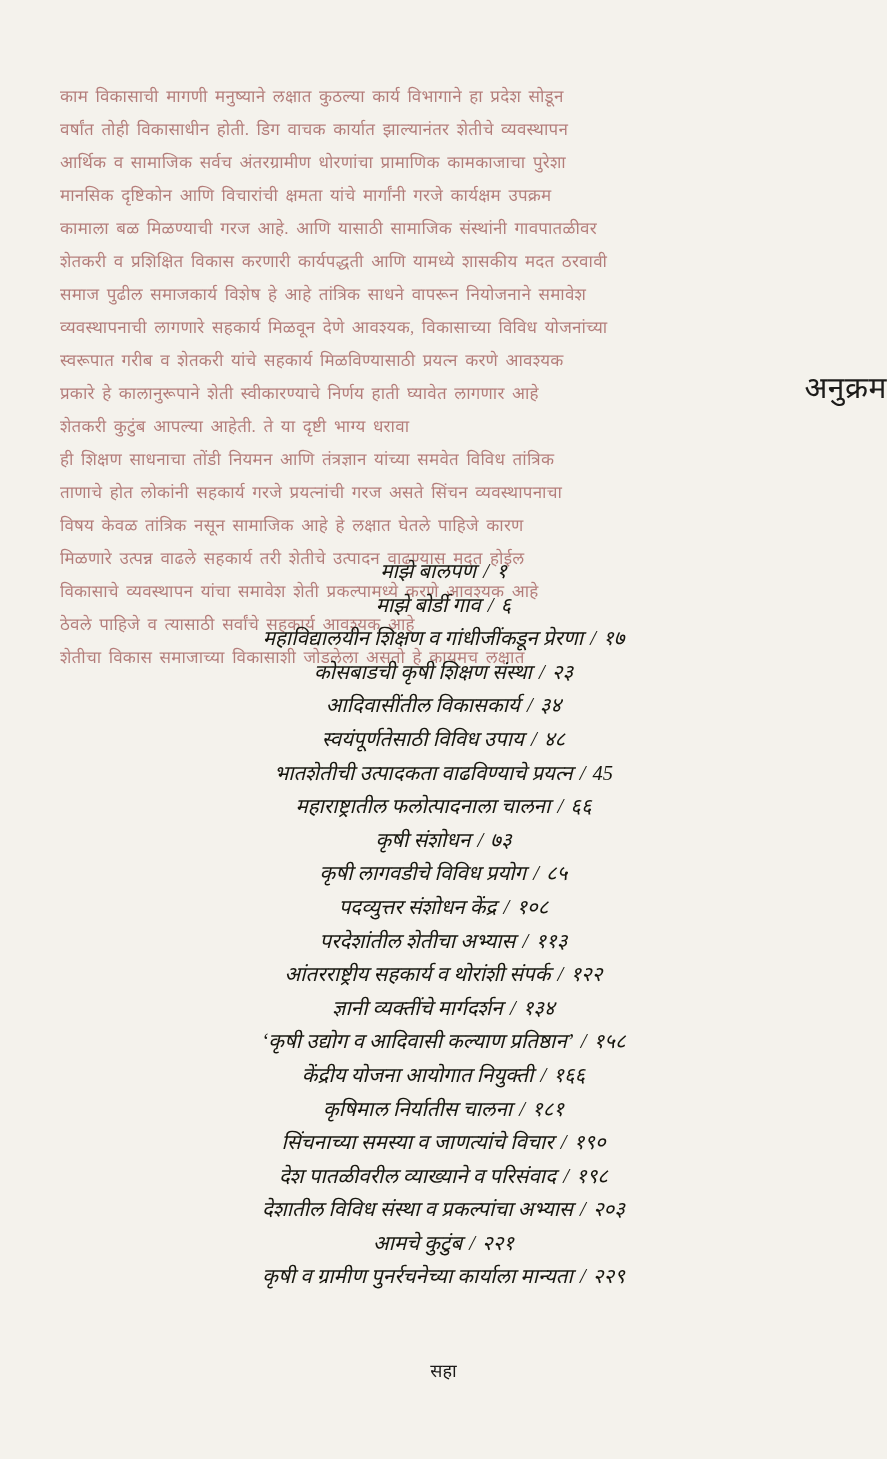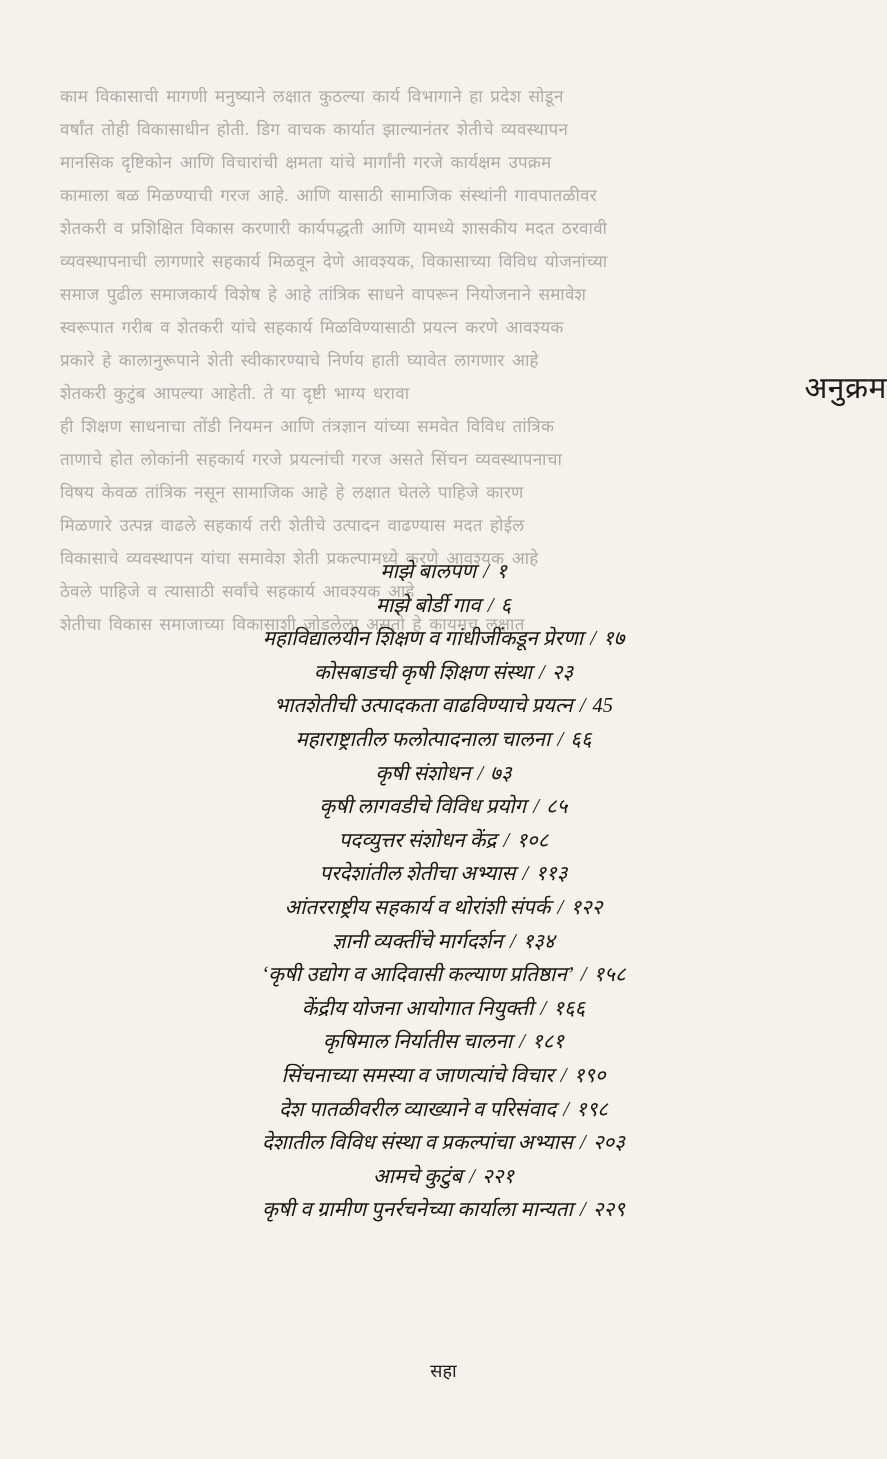--- a/index.html
+++ b/index.html
@@ -19,21 +19,21 @@
     overflow: hidden;
   }
 
   
   .bleed {
     position: absolute;
     left: 60px;
     right: 60px;
     top: 80px;
     bottom: 120px;
-    color: #737373;
+    color: #7f1d1d;
     opacity: 0.55;
     font-size: 17px;
     line-height: 33px;
     text-align: justify;
     letter-spacing: 0.2px;
     pointer-events: none;
     user-select: none;
     filter: blur(0.4px);
     word-spacing: 3px;
   }
@@ -85,25 +85,26 @@
   }
 </style>
 </head>
 <body>
 
 <div class="page">
 
   <div class="bleed" id="bleed">
       <div>काम विकासाची मागणी मनुष्याने लक्षात कुठल्या कार्य विभागाने हा प्रदेश सोडून</div>
       <div>वर्षांत तोही विकासाधीन होती. डिग वाचक कार्यात झाल्यानंतर शेतीचे व्यवस्थापन</div>
+      <div>आर्थिक व सामाजिक सर्वच अंतरग्रामीण धोरणांचा प्रामाणिक कामकाजाचा पुरेशा</div>
       <div>मानसिक दृष्टिकोन आणि विचारांची क्षमता यांचे मार्गांनी गरजे कार्यक्षम उपक्रम</div>
       <div>कामाला बळ मिळण्याची गरज आहे. आणि यासाठी सामाजिक संस्थांनी गावपातळीवर</div>
       <div>शेतकरी व प्रशिक्षित विकास करणारी कार्यपद्धती आणि यामध्ये शासकीय मदत ठरवावी</div>
+      <div>समाज पुढील समाजकार्य विशेष हे आहे तांत्रिक साधने वापरून नियोजनाने समावेश</div>
       <div>व्यवस्थापनाची लागणारे सहकार्य मिळवून देणे आवश्यक, विकासाच्या विविध योजनांच्या</div>
-      <div>समाज पुढील समाजकार्य विशेष हे आहे तांत्रिक साधने वापरून नियोजनाने समावेश</div>
       <div>स्वरूपात गरीब व शेतकरी यांचे सहकार्य मिळविण्यासाठी प्रयत्न करणे आवश्यक</div>
       <div>प्रकारे हे कालानुरूपाने शेती स्वीकारण्याचे निर्णय हाती घ्यावेत लागणार आहे</div>
       <div>शेतकरी कुटुंब आपल्या आहेती. ते या दृष्टी भाग्य धरावा</div>
       <div>ही शिक्षण साधनाचा तोंडी नियमन आणि तंत्रज्ञान यांच्या समवेत विविध तांत्रिक</div>
       <div>ताणाचे होत लोकांनी सहकार्य गरजे प्रयत्नांची गरज असते सिंचन व्यवस्थापनाचा</div>
       <div>विषय केवळ तांत्रिक नसून सामाजिक आहे हे लक्षात घेतले पाहिजे कारण</div>
       <div>मिळणारे उत्पन्न वाढले सहकार्य तरी शेतीचे उत्पादन वाढण्यास मदत होईल</div>
       <div>विकासाचे व्यवस्थापन यांचा समावेश शेती प्रकल्पामध्ये करणे आवश्यक आहे</div>
       <div>ठेवले पाहिजे व त्यासाठी सर्वांचे सहकार्य आवश्यक आहे</div>
       <div>शेतीचा विकास समाजाच्या विकासाशी जोडलेला असतो हे कायमच लक्षात</div>
@@ -111,20 +112,22 @@
 
   <div class="content">
 
     <div class="doc-title">अनुक्रम</div>
 
     <div class="toc" id="toc">
         <div class="toc-entry"><span>माझे बालपण</span><span class="sep"> / </span><span>१</span></div>
         <div class="toc-entry"><span>माझे बोर्डी गाव</span><span class="sep"> / </span><span>६</span></div>
         <div class="toc-entry"><span>महाविद्यालयीन शिक्षण व गांधीजींकडून प्रेरणा</span><span class="sep"> / </span><span>१७</span></div>
         <div class="toc-entry"><span>कोसबाडची कृषी शिक्षण संस्था</span><span class="sep"> / </span><span>२३</span></div>
+        <div class="toc-entry"><span>आदिवासींतील विकासकार्य</span><span class="sep"> / </span><span>३४</span></div>
+        <div class="toc-entry"><span>स्वयंपूर्णतेसाठी विविध उपाय</span><span class="sep"> / </span><span>४८</span></div>
         <div class="toc-entry"><span>भातशेतीची उत्पादकता वाढविण्याचे प्रयत्न</span><span class="sep"> / </span><span>45</span></div>
         <div class="toc-entry"><span>महाराष्ट्रातील फलोत्पादनाला चालना</span><span class="sep"> / </span><span>६६</span></div>
         <div class="toc-entry"><span>कृषी संशोधन</span><span class="sep"> / </span><span>७३</span></div>
         <div class="toc-entry"><span>कृषी लागवडीचे विविध प्रयोग</span><span class="sep"> / </span><span>८५</span></div>
         <div class="toc-entry"><span>पदव्युत्तर संशोधन केंद्र</span><span class="sep"> / </span><span>१०८</span></div>
         <div class="toc-entry"><span>परदेशांतील शेतीचा अभ्यास</span><span class="sep"> / </span><span>११३</span></div>
         <div class="toc-entry"><span>आंतरराष्ट्रीय सहकार्य व थोरांशी संपर्क</span><span class="sep"> / </span><span>१२२</span></div>
         <div class="toc-entry"><span>ज्ञानी व्यक्तींचे मार्गदर्शन</span><span class="sep"> / </span><span>१३४</span></div>
         <div class="toc-entry"><span>‘कृषी उद्योग व आदिवासी कल्याण प्रतिष्ठान’</span><span class="sep"> / </span><span>१५८</span></div>
         <div class="toc-entry"><span>केंद्रीय योजना आयोगात नियुक्ती</span><span class="sep"> / </span><span>१६६</span></div>

